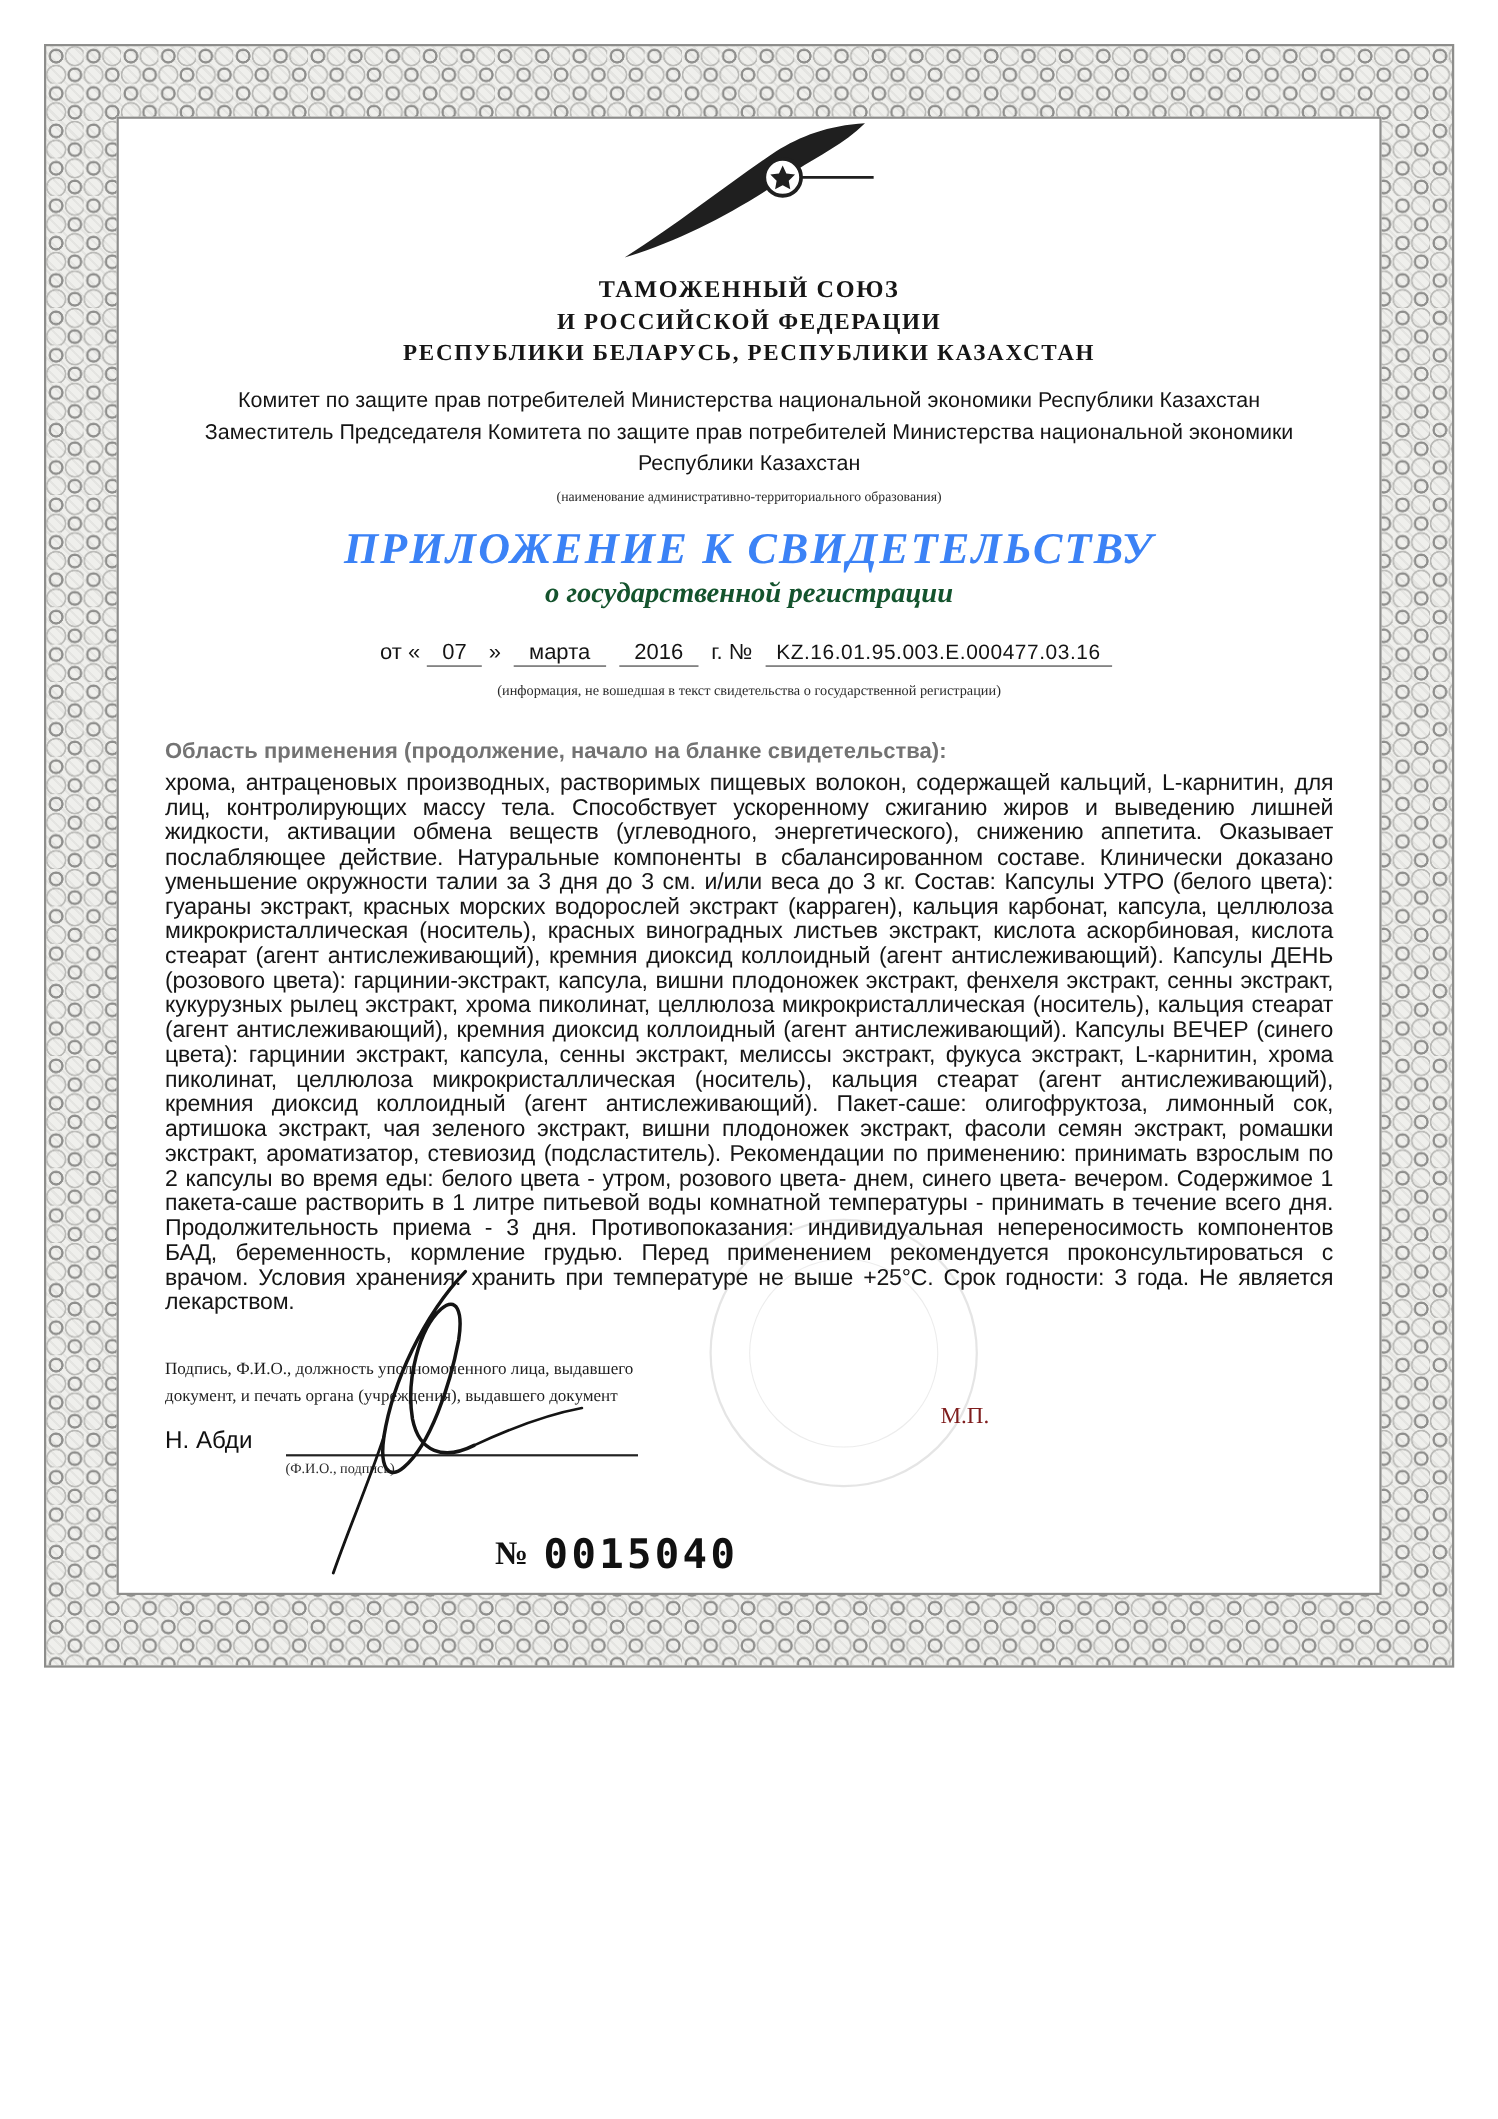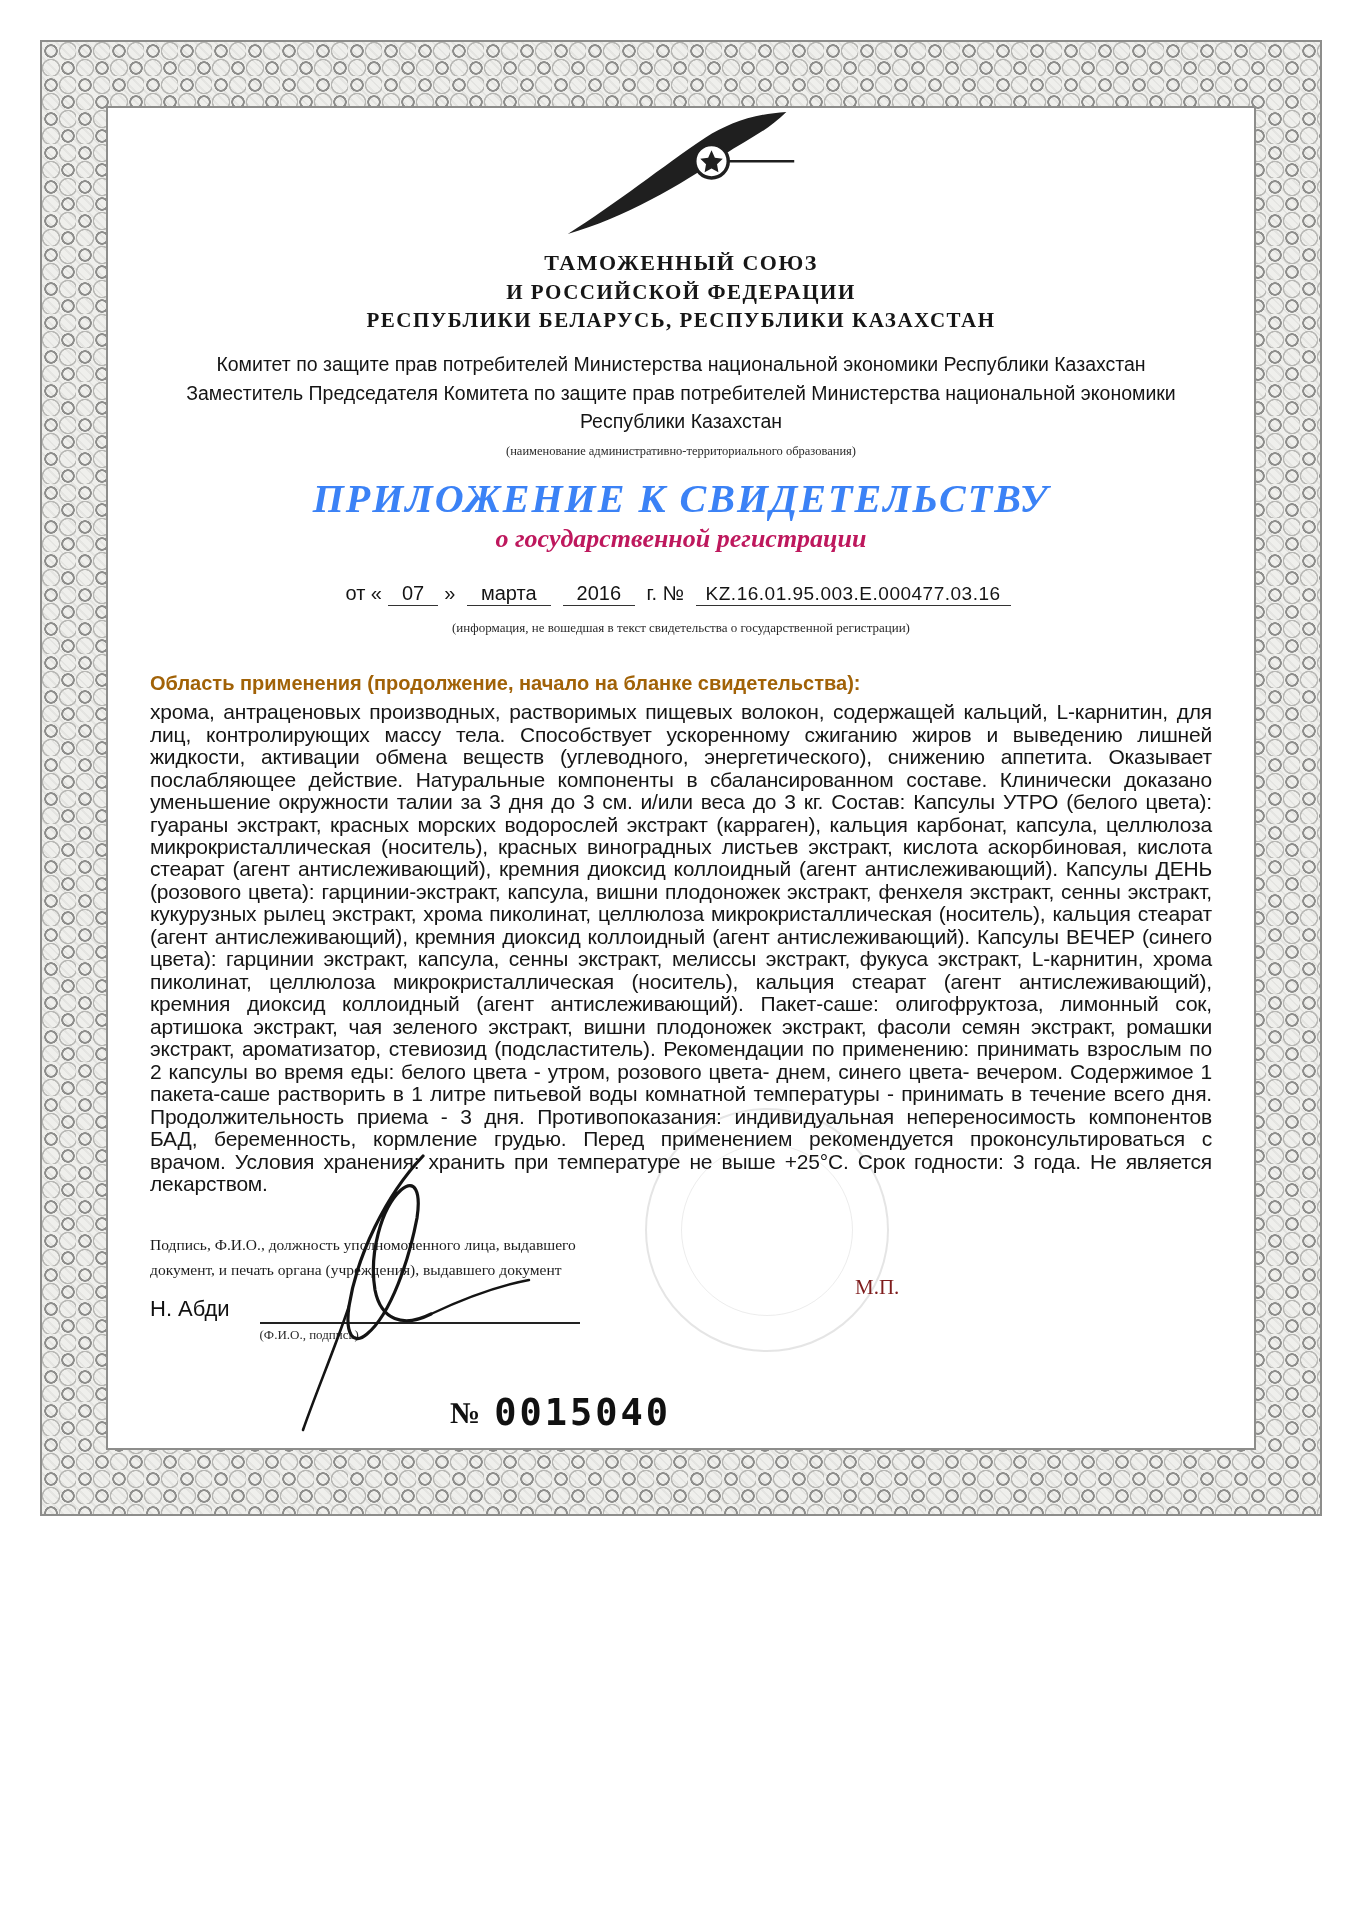--- a/index.html
+++ b/index.html
@@ -49,37 +49,37 @@
     font-family:"Liberation Serif", serif; font-size:12.5px; color:#2a2a2a;
   }
   .doc-title{
     margin:16px 0 0; text-align:center;
     font-family:"Liberation Serif", serif; font-style:italic; font-weight:700;
     font-size:40px; letter-spacing:2px; color:#3b82f6;
   }
   .doc-subtitle{
     margin-top:2px; text-align:center;
     font-family:"Liberation Serif", serif; font-style:italic; font-weight:700;
-    font-size:26px; color:#be185d;
+    font-size:26px; color:#14532d;
   }
   .reg-line{
     margin-top:28px; text-align:center; font-size:20px; color:#141414;
     white-space:nowrap;
   }
   .reg-line .u{
     display:inline-block; border-bottom:1.5px solid #333;
     padding:0 14px; margin:0 6px;
   }
   .reg-line .num{font-size:19px; letter-spacing:.5px; padding:0 10px;}
   .reg-caption{
     margin-top:14px; text-align:center;
     font-family:"Liberation Serif", serif; font-size:13px; color:#2a2a2a;
   }
   .body-heading{
-    margin:36px 0 0; font-weight:700; font-size:20px; color:#a16207;
+    margin:36px 0 0; font-weight:700; font-size:20px; color:#737373;
   }
   .body-text{
     margin:6px 0 0; text-align:justify;
     font-size:21px; line-height:1.07; letter-spacing:-0.2px; color:#161616;
     word-spacing:1px;
   }
   
   .sign-section{position:relative; margin-top:38px; height:132px;}
   .sign-note{
     width:440px; font-family:"Liberation Serif", serif;

